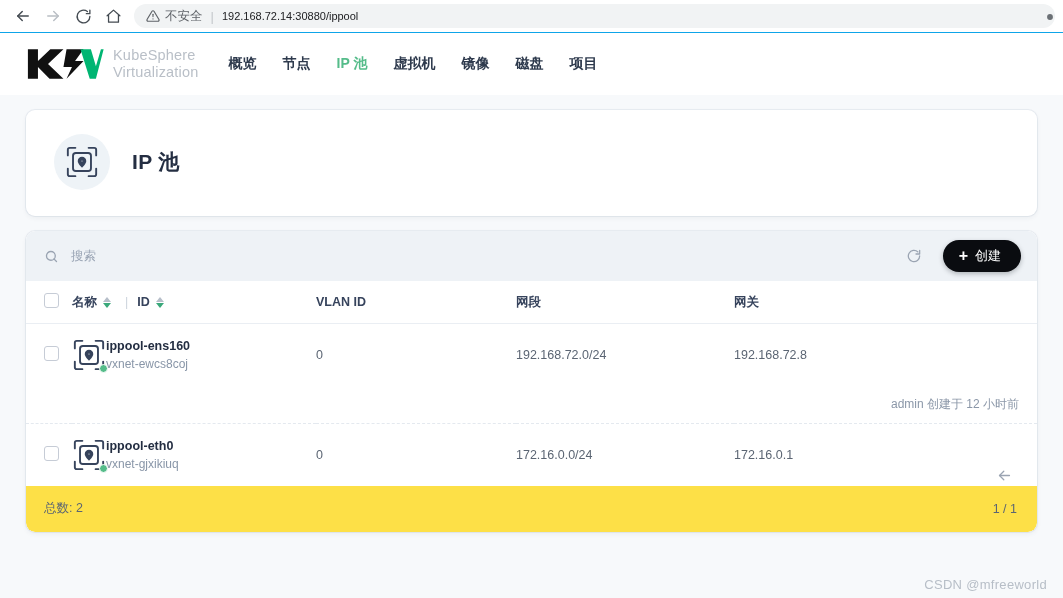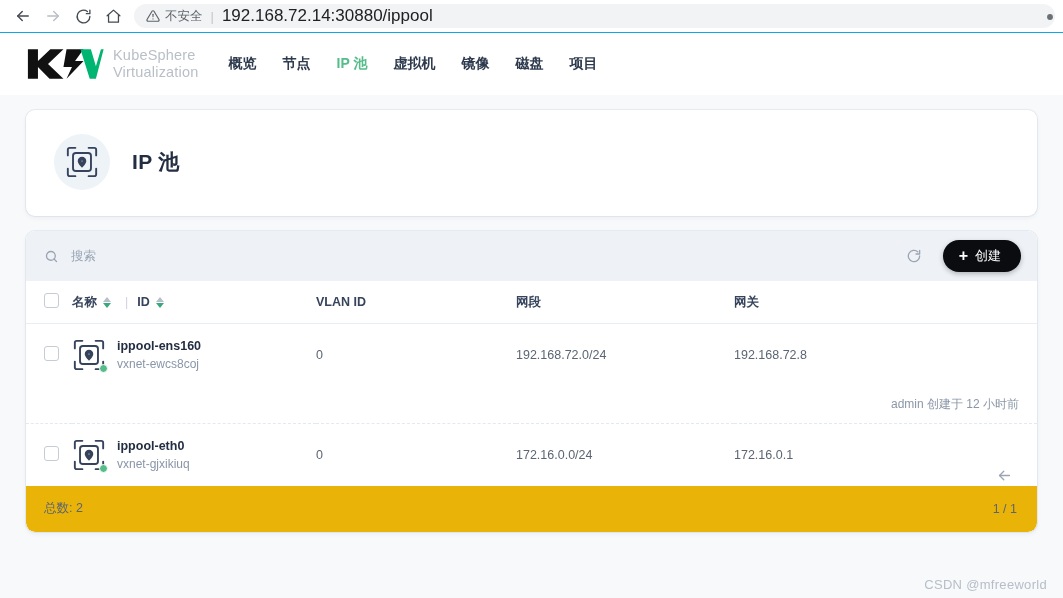--- a/index.html
+++ b/index.html
@@ -37,21 +37,21 @@
     display: flex;
     align-items: center;
     padding: 0 12px;
     font-size: 13px;
     color: #202124;
     min-width: 0;
   }
   .warn-icon { display: flex; align-items: center; margin-right: 5px; color: #5f6368; }
   .insecure-label { color: #5f6368; font-size: 12.5px; white-space: nowrap; }
   .omni-sep { color: #c3c7cb; margin: 0 8px; font-size: 13px; }
-  .omni-url { color: #202124; font-size: 17px; white-space: nowrap; overflow: hidden; }
+  .omni-url { color: #202124; font-size: 11px; white-space: nowrap; overflow: hidden; }
   .right-chrome {
     position: absolute;
     right: 2px; top: 6px;
     width: 22px; height: 22px;
     display: flex; align-items: center; justify-content: center;
     color: #6b7075;
   }
 
   
   .app-header {
@@ -199,21 +199,21 @@
 
   .ip-table td {
     padding: 0;
     font-size: 12.5px;
     color: #5b6573;
     vertical-align: middle;
   }
   tr.data-row td { height: 62px; }
   tr.data-row td.col-check { padding-left: 18px; }
 
-  .name-cell { display: flex; align-items: center; gap: 11px; }
+  .name-cell { display: flex; align-items: center; }
   .row-icon-wrap { position: relative; width: 34px; height: 34px; flex: 0 0 auto; }
   .status-dot {
     position: absolute;
     right: -2px; bottom: -1px;
     width: 9px; height: 9px;
     border-radius: 50%;
     background: #55bc8a;
     border: 1.5px solid #ffffff;
   }
   .name-main {
@@ -240,21 +240,21 @@
   }
   tr.meta-row.last td { border-bottom: 1px dashed #e4e9ef; }
   tr.data-row.second td { border-top: none; }
 
   .footer {
     height: 46px;
     display: flex;
     align-items: center;
     justify-content: space-between;
     padding: 0 20px 0 18px;
-    background: #eab308;
+    background: #fde047;
     border-radius: 0 0 9px 9px;
   }
   .total-text { font-size: 12.5px; color: #5b6573; }
   .pager { display: flex; align-items: center; gap: 18px; color: #9aa4b2; flex-direction: column; }
   .pager .arrow { display: flex; align-items: center; cursor: pointer; }
   .pager .page-num { font-size: 12.5px; color: #5b6573; }
 
   .watermark {
     position: absolute;
     right: 16px;

